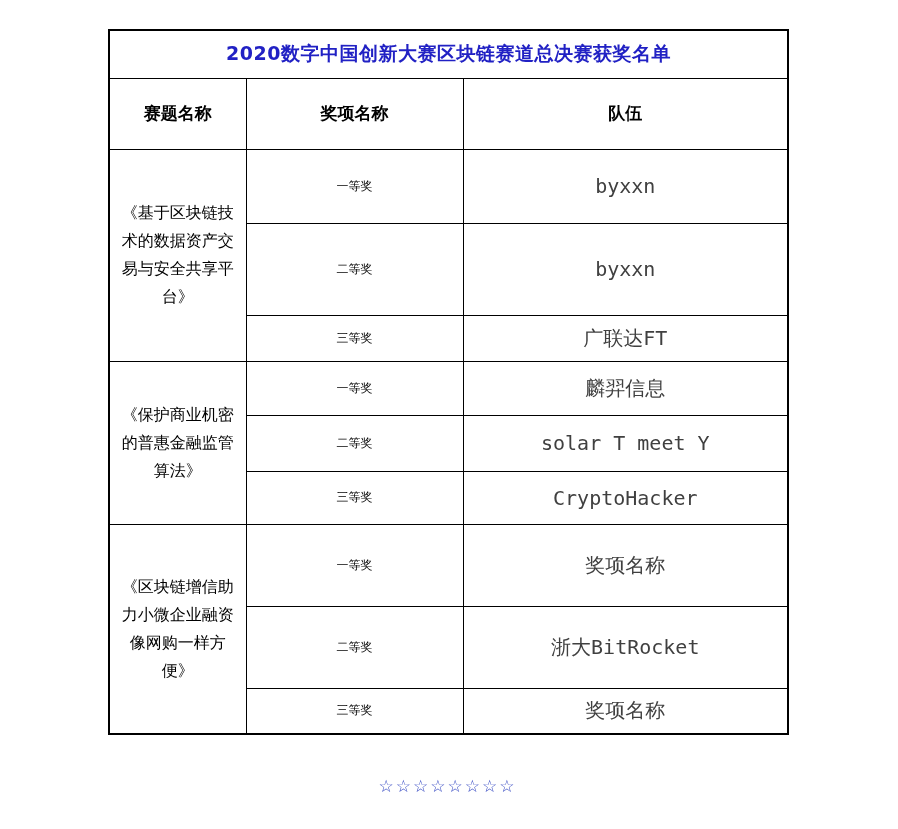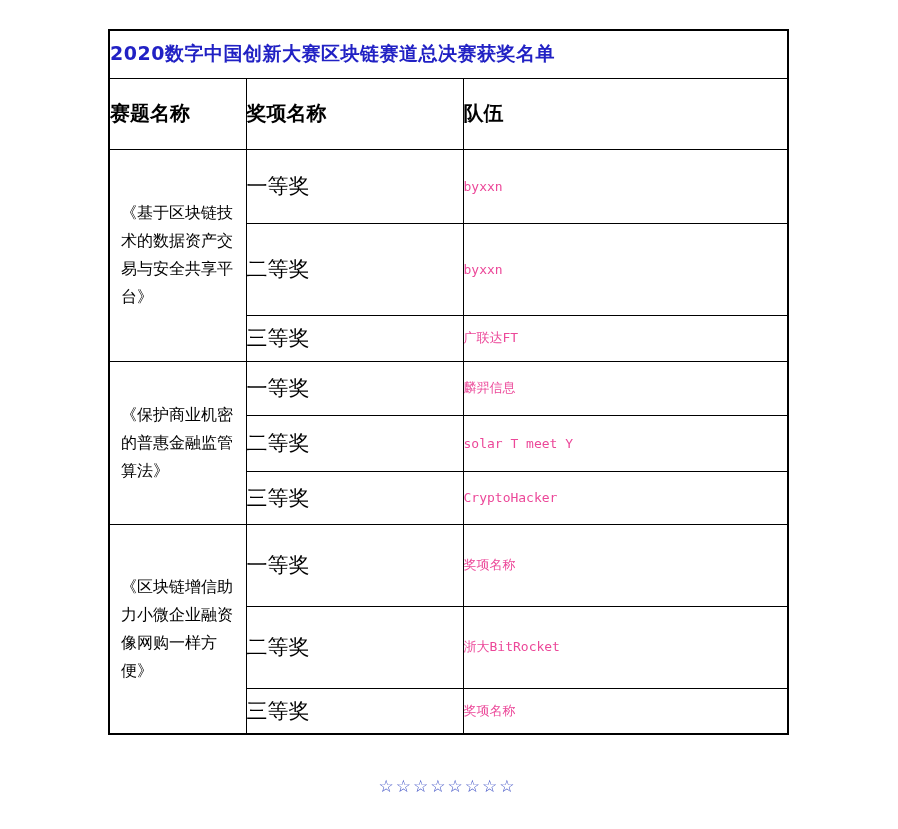--- a/index.html
+++ b/index.html
@@ -18,21 +18,21 @@
     left: 108px;
     top: 29px;
     width: 679px;
     border-collapse: collapse;
     table-layout: fixed;
     background: #ffffff;
     border: 2px solid #000000;
   }
   table.awards td, table.awards th {
     border: 1.5px solid #000000;
-    text-align: left;
+    text-align: center;
     vertical-align: middle;
     overflow: hidden;
   }
   tr.h-title  { height: 48px; }
   tr.h-head   { height: 71px; }
   tr.h-r1 { height: 74px; }
   tr.h-r2 { height: 92px; }
   tr.h-r3 { height: 46px; }
   tr.h-r4 { height: 54px; }
   tr.h-r5 { height: 56px; }
@@ -40,38 +40,38 @@
   tr.h-r7 { height: 82px; }
   tr.h-r8 { height: 82px; }
   tr.h-r9 { height: 46px; }
   td.title-cell {
     font-size: 19px;
     font-weight: bold;
     color: #2121c4; 
     letter-spacing: 0.5px;
   }
   th.col-header {
-    font-size: 20px;
+    font-size: 17px;
     font-weight: bold;
     color: #000000;
   }
   td.topic-cell {
     font-size: 16px;
     line-height: 28px;
     padding: 13px 11px;
     color: #000000;
   }
   td.award-cell {
-    font-size: 21px;
+    font-size: 12px;
     color: #000000;
   }
   td.team-cell {
-    font-size: 13px;
+    font-size: 20px;
     font-family: "DejaVu Sans Mono", monospace;
-    color: #ec4899;
+    color: #404040;
   }
   .stars-footer {
     position: absolute;
     left: 108px;
     top: 776px;
     width: 679px;
     text-align: center;
     font-size: 17px;
     letter-spacing: 2px;
     color: #3b4ec4; 

